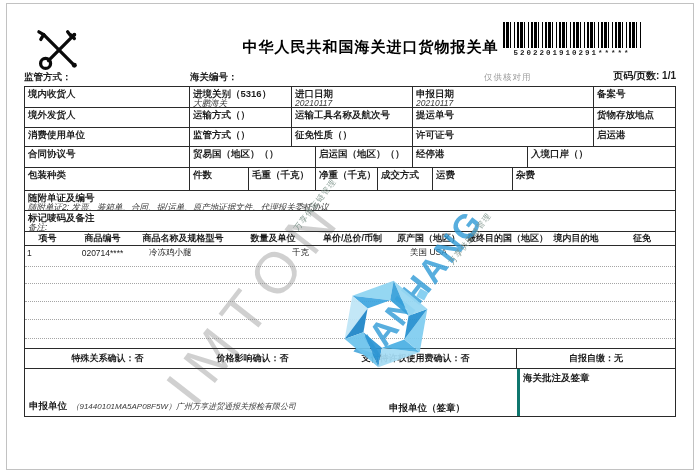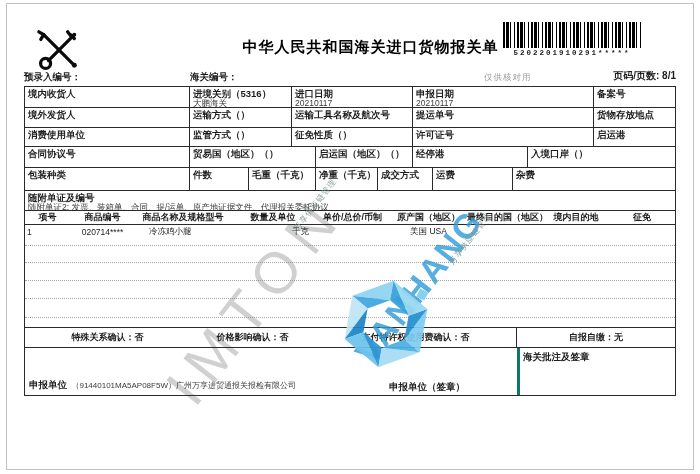--- a/index.html
+++ b/index.html
@@ -18,21 +18,21 @@
   .barcode-num{position:absolute;left:503px;top:49px;width:138px;text-align:center;font-size:7.5px;font-weight:bold;letter-spacing:2px;font-family:"Liberation Mono","DejaVu Sans Mono",monospace;}
   
   .emblem{position:absolute;left:36px;top:26px;}
   
   .table{position:absolute;left:24px;top:86px;width:652px;border:1px solid #2a2a2a;z-index:2;}
   .row{display:flex;border-bottom:1px solid #2a2a2a;}
   .row:last-child{border-bottom:none;}
   .c{border-right:1px solid #2a2a2a;padding:1px 3px;overflow:hidden;}
   .c:last-child{border-right:none;}
   .lbl{font-weight:bold;font-size:9.5px;white-space:nowrap;display:block;line-height:11px;}
-  .val{font-size:8.5px;color:#3a3a3a;white-space:nowrap;display:block;line-height:9px;}
+  .val{font-size:8.5px;color:#3a3a3a;white-space:nowrap;display:block;line-height:9px;font-style:italic;}
   .gh{font-size:9px;font-weight:bold;text-align:center;white-space:nowrap;overflow:visible;}
   .gd{font-size:8.5px;color:#222;white-space:nowrap;}
   .dotarea{position:relative;}
   .dot{position:absolute;left:0;right:0;border-top:1px dotted #8f8f8f;opacity:.8;}
   .confseg{font-size:9px;font-weight:bold;}
   
   .wm{position:absolute;pointer-events:none;white-space:nowrap;}
   .wm-gray{left:205px;top:350px;font-size:58px;letter-spacing:12px;color:#9e9e9e;opacity:.48;
     transform:rotate(-52deg);transform-origin:0 100%;z-index:1;font-weight:500;}
   .wm-blue{left:378px;top:332px;font-size:34px;font-weight:bold;letter-spacing:2px;color:#2f9ad6;opacity:.8;
@@ -57,24 +57,24 @@
     <line x1="8" y1="8" x2="3" y2="5"></line>
     <line x1="8" y1="8" x2="5" y2="13"></line>
     <circle cx="10" cy="38" r="5.2"></circle>
   </g>
   <circle cx="40" cy="40" r="2.6" fill="#0a0a0a"></circle>
   <circle cx="40" cy="8" r="2" fill="#0a0a0a"></circle>
 </svg>
 <div class="title">中华人民共和国海关进口货物报关单</div>
 <div class="barcode"></div>
 <div class="barcode-num">5202201910291*****</div>
-<div class="preentry">预录入编号：</div>
+<div class="preentry">监管方式：</div>
 <div class="customsno">海关编号：</div>
 <div class="verify">仅供核对用</div>
-<div class="pagecount">页码/页数: 8/1</div>
+<div class="pagecount">页码/页数: 1/1</div>
 
 <div class="table">
 
   <div class="row" style="height:21px">
     <div class="c" style="width:165px">
         <span class="lbl">境内收货人</span>
       </div>
     <div class="c" style="width:102px">
         <span class="lbl">进境关别（5316）</span>
         <span class="val">大鹏海关</span>
@@ -170,20 +170,26 @@
       </div>
   </div>
 
   <div class="row" style="height:20px">
     <div class="c" style="flex:1">
       <span class="lbl">随附单证及编号</span>
       <span class="val">随附单证2: 发票、装箱单、合同、提/运单、原产地证据文件、代理报关委托协议</span>
     </div>
   </div>
 
+  <div class="row" style="height:21px">
+    <div class="c" style="flex:1">
+      <span class="lbl">标记唛码及备注</span>
+      <span class="val">备注:</span>
+    </div>
+  </div>
 
   <div class="row" style="height:14px;align-items:center">
     <span class="gh" style="width:45px">项号</span>
     <span class="gh" style="width:65px">商品编号</span>
     <span class="gh" style="width:96px">商品名称及规格型号</span>
     <span class="gh" style="width:84px">数量及单位</span>
     <span class="gh" style="width:75px">单价/总价/币制</span>
     <span class="gh" style="width:77px">原产国（地区）</span>
     <span class="gh" style="width:76px">最终目的国（地区）</span>
     <span class="gh" style="width:66px">境内目的地</span>

